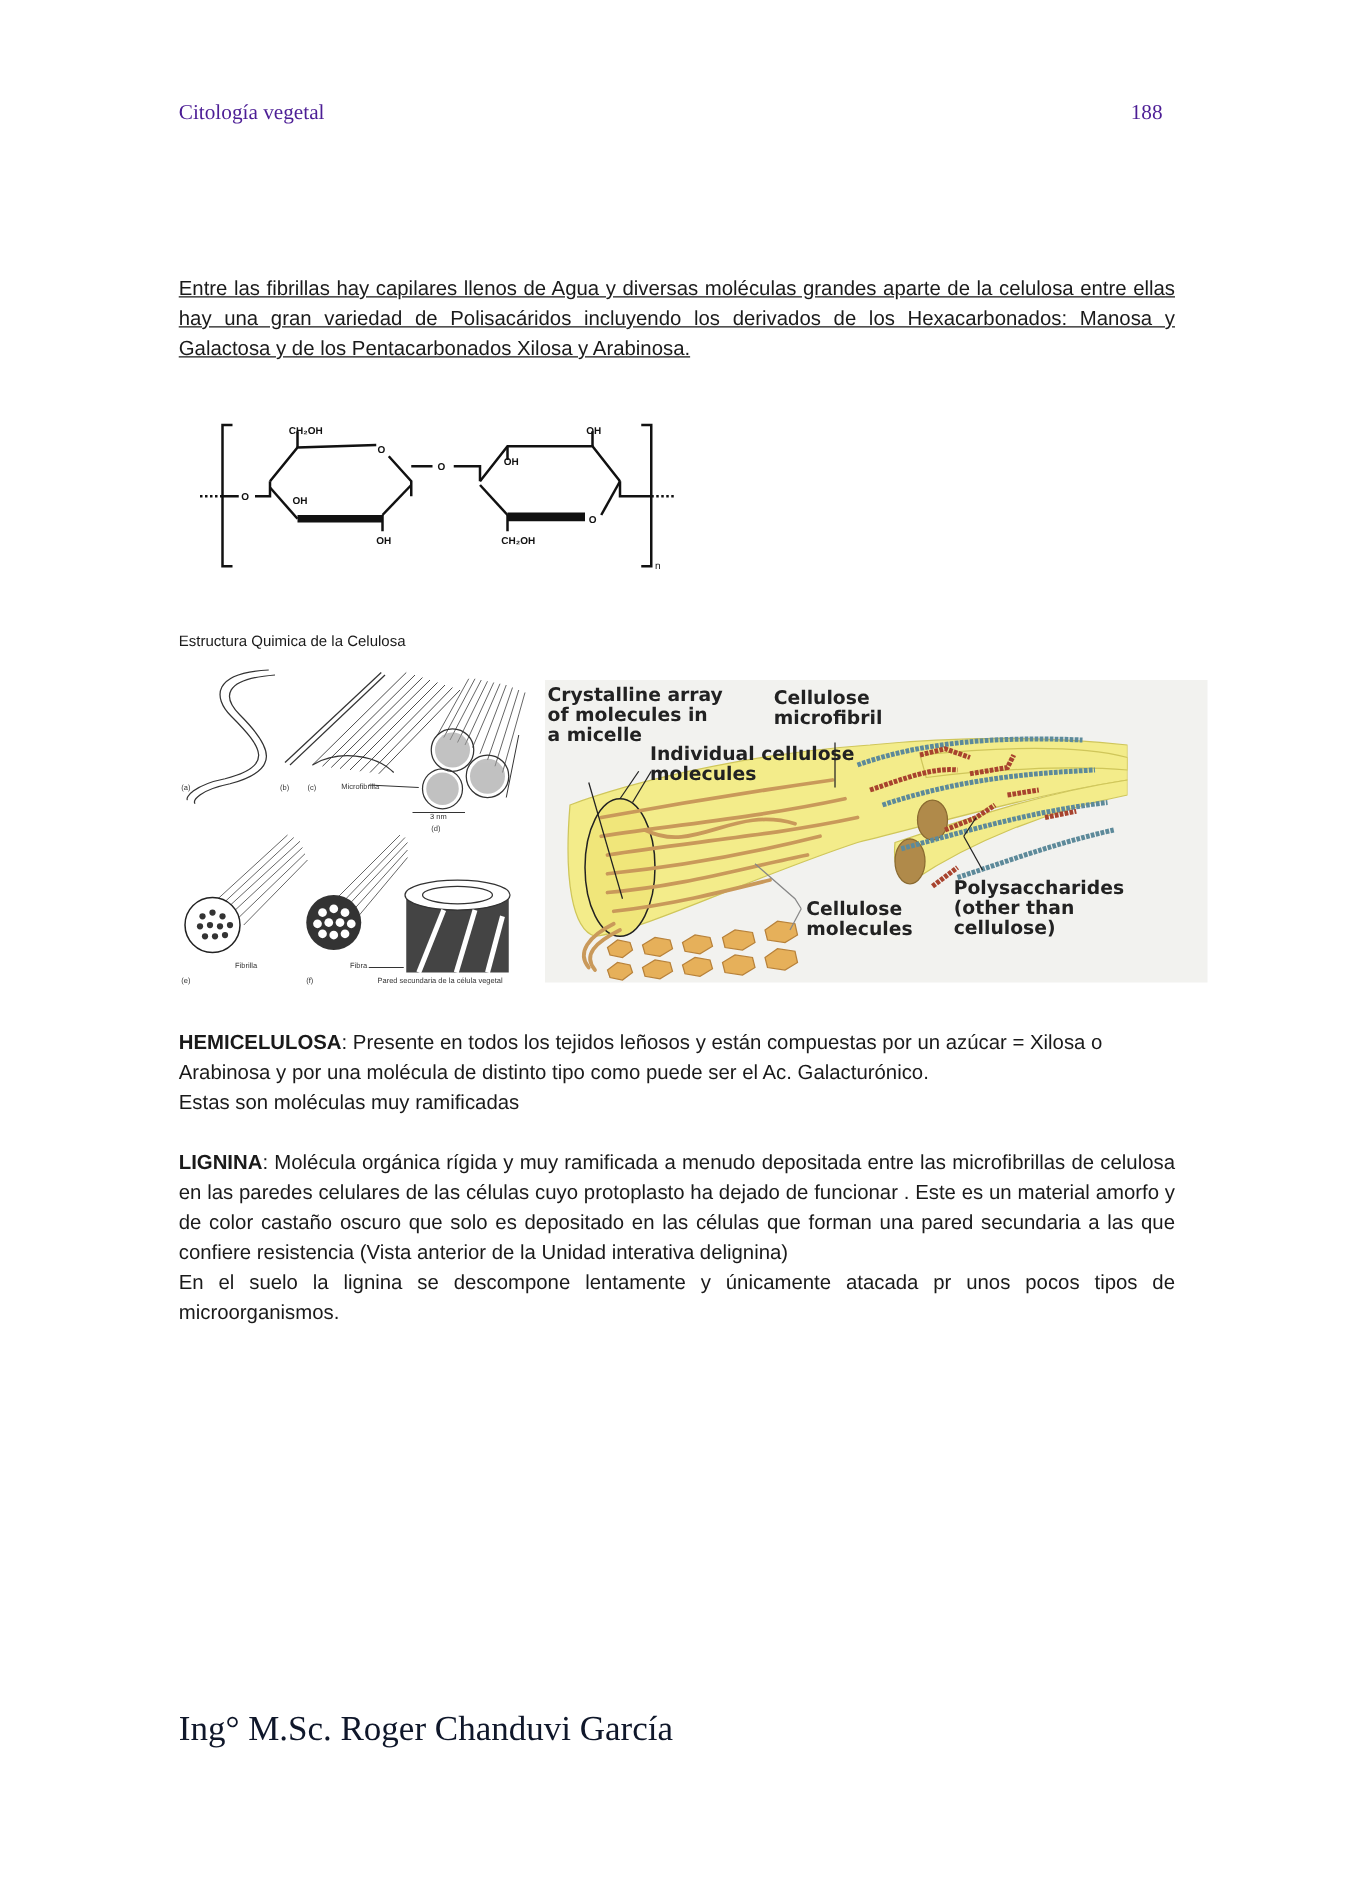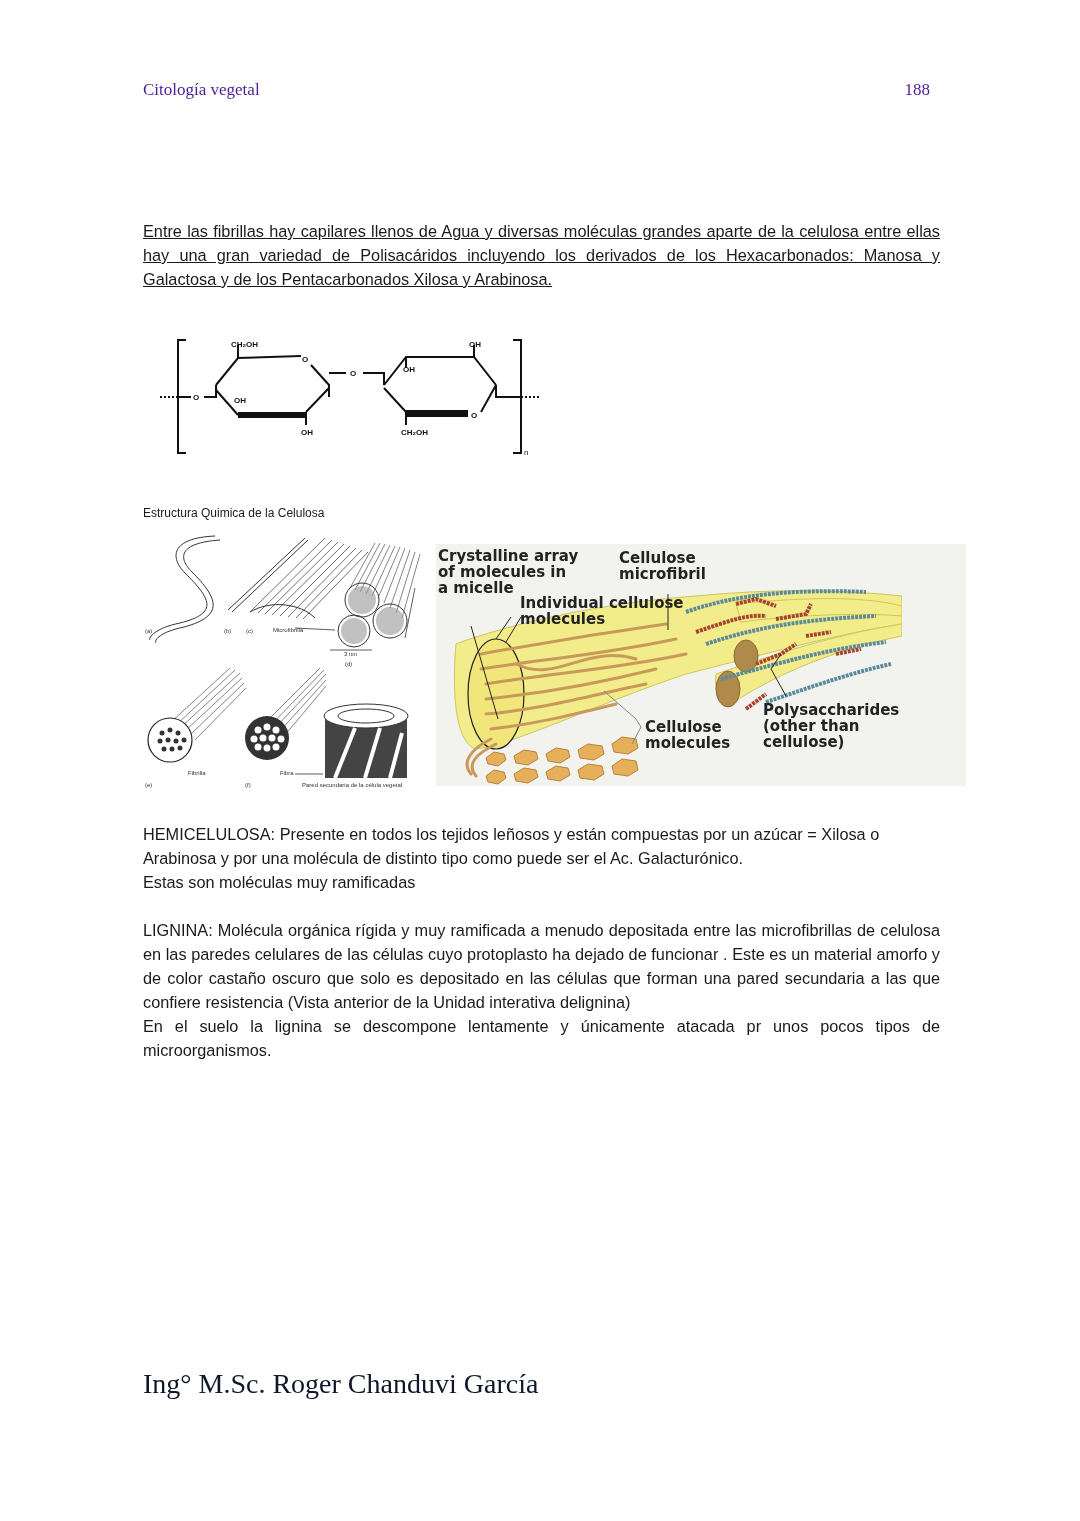--- a/index.html
+++ b/index.html
@@ -8,21 +8,21 @@
   .running-head {
     position: absolute; top: 80px; left: 143px; right: 150px;
     font-family: "Liberation Serif", "DejaVu Serif", serif; font-size: 17px; color: #4c1d95;
     display: flex; justify-content: space-between;
   }
   .para {
     position: absolute; left: 143px; width: 797px;
     font-family: "Liberation Sans", "DejaVu Sans", sans-serif; font-size: 16.3px; line-height: 24px;
     color: #1a1a1a; text-align: justify; margin: 0;
   }
-  .para b { font-weight: normal; }
+  .para b { font-weight: bold; }
   .caption {
     position: absolute; left: 143px; top: 506px;
     font-family: "Liberation Sans", "DejaVu Sans", sans-serif; font-size: 12px; color: #1a1a1a;
   }
   .footer {
     position: absolute; left: 143px; top: 1368px;
     font-family: "Liberation Serif", "DejaVu Serif", serif; font-size: 28px; color: #0f172a;
   }
   .figure { position: absolute; }
   .fig-label {

